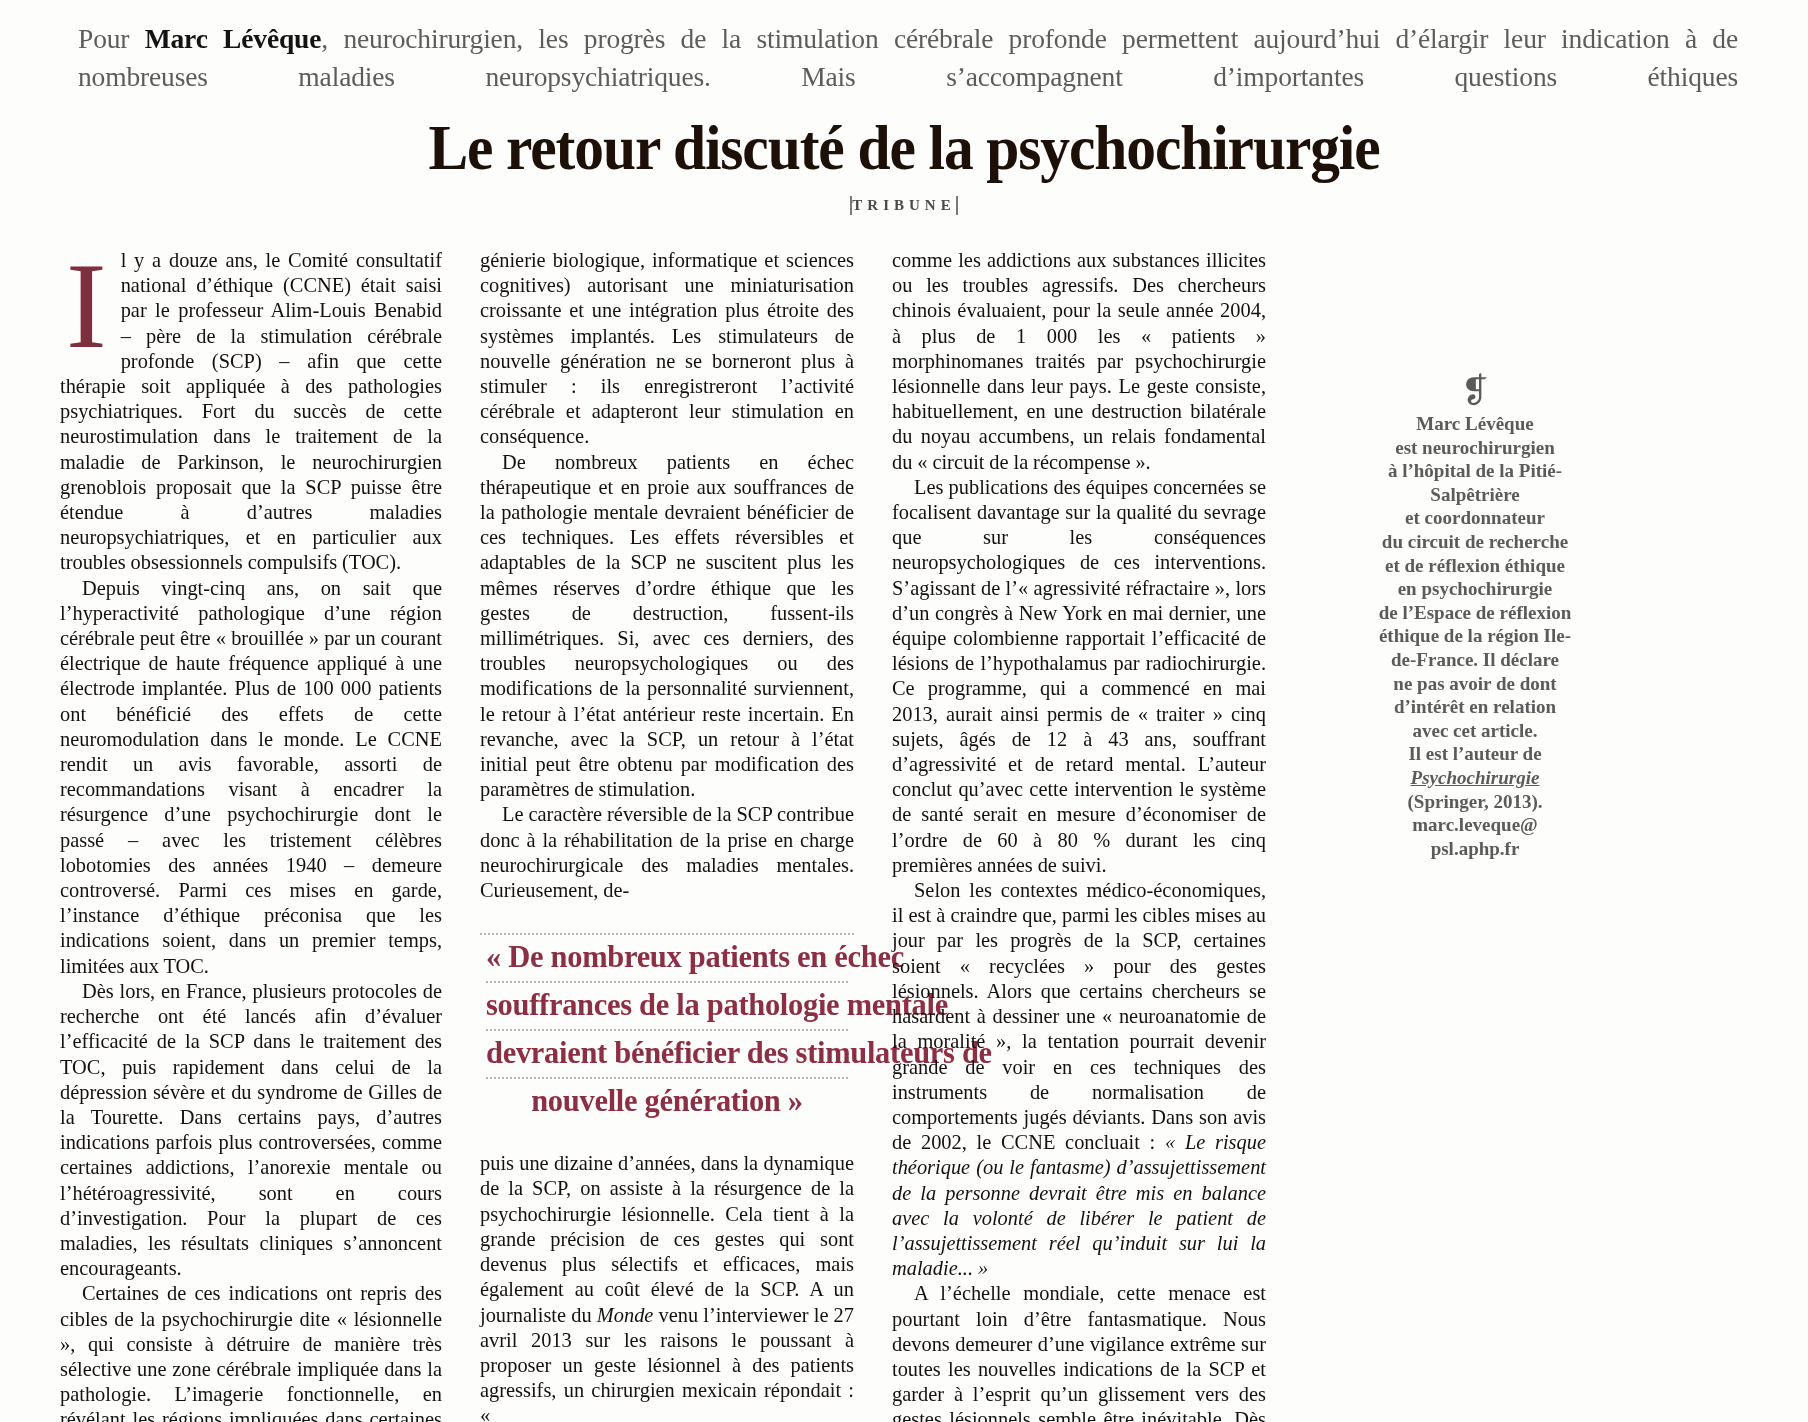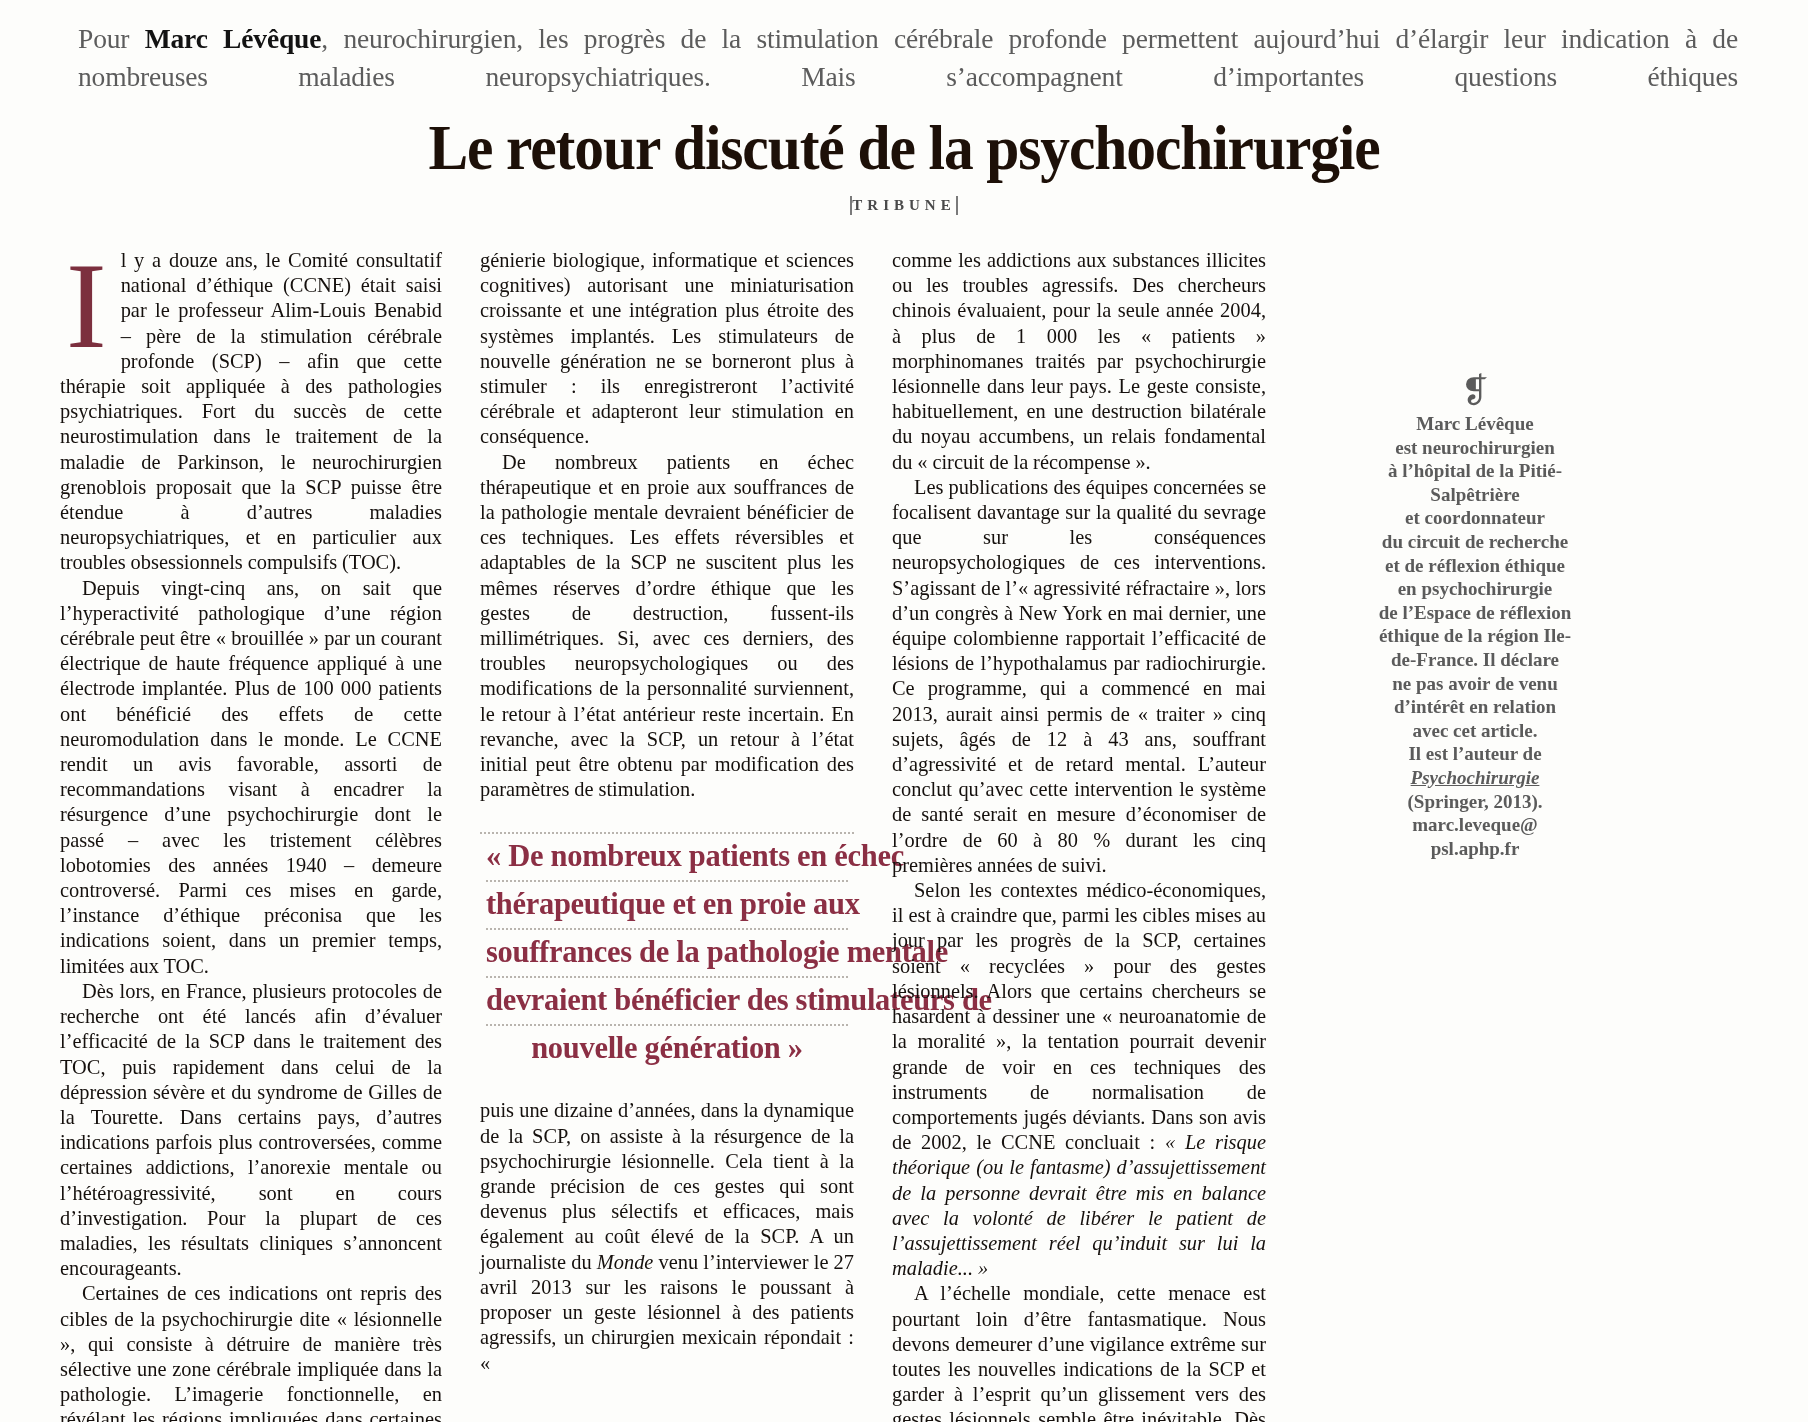--- a/index.html
+++ b/index.html
@@ -183,24 +183,24 @@
       <p class="body dropcap-para noindent"><span class="dropcap">I</span><span>l y a douze ans, le Comité consultatif national d’éthique (CCNE) était saisi par le professeur Alim-Louis Benabid – père de la stimulation cérébrale profonde (SCP) – afin que cette thérapie soit appliquée à des pathologies psychiatriques. Fort du succès de cette neurostimulation dans le traitement de la maladie de Parkinson, le neurochirurgien grenoblois proposait que la SCP puisse être étendue à d’autres maladies neuropsychiatriques, et en particulier aux troubles obsessionnels compulsifs (TOC).</span></p>
       <p class="body">Depuis vingt-cinq ans, on sait que l’hyperactivité pathologique d’une région cérébrale peut être « brouillée » par un courant électrique de haute fréquence appliqué à une électrode implantée. Plus de 100 000 patients ont bénéficié des effets de cette neuromodulation dans le monde. Le CCNE rendit un avis favorable, assorti de recommandations visant à encadrer la résurgence d’une psychochirurgie dont le passé – avec les tristement célèbres lobotomies des années 1940 – demeure controversé. Parmi ces mises en garde, l’instance d’éthique préconisa que les indications soient, dans un premier temps, limitées aux TOC.</p>
       <p class="body">Dès lors, en France, plusieurs protocoles de recherche ont été lancés afin d’évaluer l’efficacité de la SCP dans le traitement des TOC, puis rapidement dans celui de la dépression sévère et du syndrome de Gilles de la Tourette. Dans certains pays, d’autres indications parfois plus controversées, comme certaines addictions, l’anorexie mentale ou l’hétéroagressivité, sont en cours d’investigation. Pour la plupart de ces maladies, les résultats cliniques s’annoncent encourageants.</p>
       <p class="body">Certaines de ces indications ont repris des cibles de la psychochirurgie dite « lésionnelle », qui consiste à détruire de manière très sélective une zone cérébrale impliquée dans la pathologie. L’imagerie fonctionnelle, en révélant les régions impliquées dans certaines affections, a également permis d’identifier d’autres cibles.</p>
 
     </div>
 
     <div class="col col-2">
       <p class="body noindent">génierie biologique, informatique et sciences cognitives) autorisant une miniaturisation croissante et une intégration plus étroite des systèmes implantés. Les stimulateurs de nouvelle génération ne se borneront plus à stimuler : ils enregistreront l’activité cérébrale et adapteront leur stimulation en conséquence.</p>
       <p class="body">De nombreux patients en échec thérapeutique et en proie aux souffrances de la pathologie mentale devraient bénéficier de ces techniques. Les effets réversibles et adaptables de la SCP ne suscitent plus les mêmes réserves d’ordre éthique que les gestes de destruction, fussent-ils millimétriques. Si, avec ces derniers, des troubles neuropsychologiques ou des modifications de la personnalité surviennent, le retour à l’état antérieur reste incertain. En revanche, avec la SCP, un retour à l’état initial peut être obtenu par modification des paramètres de stimulation.</p>
+      <p class="body">Le caractère réversible de la SCP contribue donc à la réhabilitation de la prise en charge neurochirurgicale des maladies mentales. Curieusement, de-</p>
 
       <div class="pullquote pq-top-rule">
         <div class="pq-line">« De nombreux patients en échec</div>
-        <div class="pq-line">thérapeutique et en proie aux</div>
         <div class="pq-line">souffrances de la pathologie mentale</div>
         <div class="pq-line">devraient bénéficier des stimulateurs de</div>
         <div class="pq-line">nouvelle génération »</div>
       </div>
 
       <p class="body noindent"><span>puis une dizaine d’années, dans la dynamique de la SCP, on assiste à la résurgence de la psychochirurgie lésionnelle. Cela tient à la grande précision de ces gestes qui sont devenus plus sélectifs et efficaces, mais également au coût élevé de la SCP. A un journaliste du </span><i class="it">Monde</i><span> venu l’interviewer le 27 avril 2013 sur les raisons le poussant à proposer un geste lésionnel à des patients agressifs, un chirurgien mexicain répondait : « </span></p>
 
     </div>
 
     <div class="col col-3">
@@ -218,21 +218,21 @@
         <span>est neurochirurgien</span><br>
         <span>à l’hôpital de la Pitié-</span><br>
         <span>Salpêtrière</span><br>
         <span>et coordonnateur</span><br>
         <span>du circuit de recherche</span><br>
         <span>et de réflexion éthique</span><br>
         <span>en psychochirurgie</span><br>
         <span>de l’Espace de réflexion</span><br>
         <span>éthique de la région Ile-</span><br>
         <span>de-France. Il déclare</span><br>
-        <span>ne pas avoir de venu</span><br>
+        <span>ne pas avoir de dont</span><br>
         <span>d’intérêt en relation</span><br>
         <span>avec cet article.</span><br>
         <span>Il est l’auteur de</span><br>
         <span class="title-it">Psychochirurgie</span><br>
         <span>(Springer, 2013).</span><br>
         <span>marc.leveque@</span><br>
         <span>psl.aphp.fr</span>
       </div>
     </div>
 

